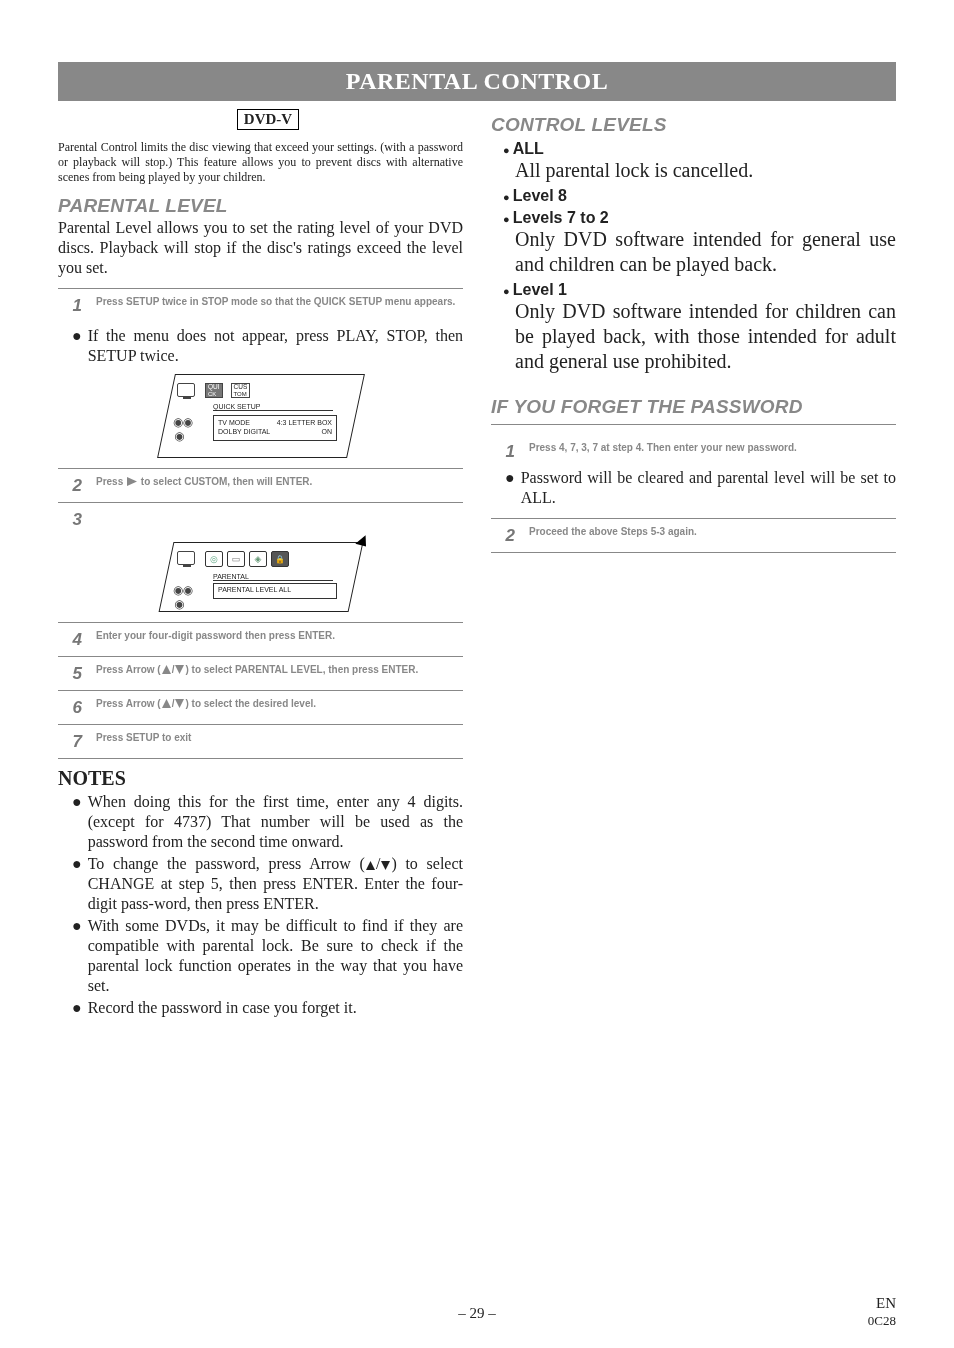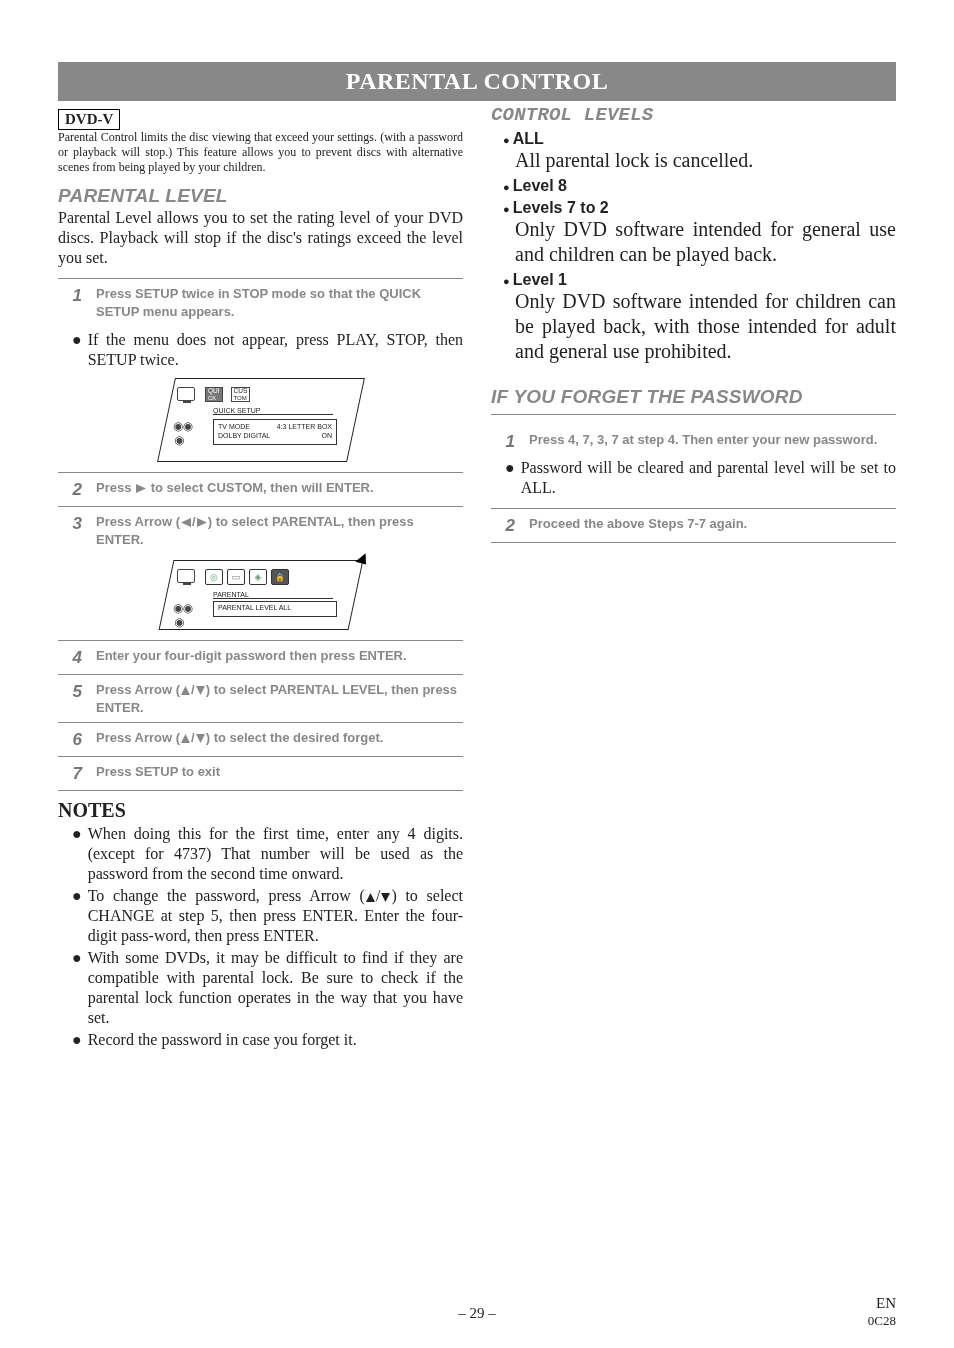--- a/index.html
+++ b/index.html
@@ -1,28 +1,28 @@
 <!DOCTYPE html>
 <html><head>
 <meta charset="utf-8">
 <style>
   * { margin: 0; padding: 0; box-sizing: border-box; }
   body { font-family: "Times New Roman", Times, serif; font-size: 15px; color: #222; background: #fff; width: 954px; height: 1348px; position: relative; padding: 62px 58px 28px 58px; }
   .banner { background: #888; color: #fff; font-family: "Times New Roman", serif; font-weight: bold; font-size: 24px; text-align: center; padding: 6px 0; margin-bottom: 8px; letter-spacing: 0.5px; }
-  .dvdv-row { display:flex; justify-content:flex-start; padding-right: 8px; margin-bottom: 0; }
+  .dvdv-row { display:flex; justify-content:center; padding-right: 8px; margin-bottom: 10px; }
   .dvdv-box { border: 1.5px solid #000; font-family: "Times New Roman", serif; font-weight: bold; font-size: 15px; padding: 1px 6px; }
   .cols { display: flex; gap: 28px; }
   .col { flex: 1 1 50%; }
   .intro { text-align: justify; font-size: 12px; line-height: 1.25; margin-bottom: 10px; }
   .subhead { font-family: Helvetica, Arial, sans-serif; font-weight: bold; font-style: italic; font-size: 19px; color: #888; margin-top: 4px; margin-bottom: 1px; letter-spacing: 0.2px; }
   .subdesc { font-size: 16px; line-height: 1.25; text-align: justify; margin-bottom: 10px; }
   .step { border-top: 1px solid #888; padding: 6px 0 6px 0; display: flex; gap: 14px; align-items: flex-start; }
   .step.last { border-bottom: 1px solid #888; }
   .step-num { font-family: Helvetica, Arial, sans-serif; font-weight: bold; font-style: italic; font-size: 17px; color: #777; width: 24px; text-align: right; padding-top: 1px; flex-shrink: 0; }
-  .step-text { font-family: Helvetica, Arial, sans-serif; font-weight: bold; color: #888; font-size: 13px; line-height: 1.35; flex: 1; }
+  .step-text { font-family: Helvetica, Arial, sans-serif; font-weight: bold; color: #888; font-size: 10px; line-height: 1.35; flex: 1; }
   .substep-wrap { margin: 4px 0 8px 38px; }
   .bullet-line { display: flex; gap: 6px; font-size: 16px; line-height: 1.25; text-align: justify; }
   .dot { flex-shrink: 0; }
   .notes-head { font-weight: bold; font-family: "Times New Roman", serif; font-size: 20px; margin-top: 8px; margin-bottom: 2px; }
   .notes-list { padding-left: 14px; }
   .notes-list .bullet-line { margin-bottom: 2px; }
   .indent-text { flex:1; text-align: justify; }
   
   .lvlhead { font-family: Helvetica, Arial, sans-serif; font-weight: bold; font-size: 16px; margin-left: 12px; margin-top: 4px; }
   .lvlhead::before { content: "● "; font-size: 11px; vertical-align: middle; }
@@ -117,27 +117,20 @@
       <div class="step-num">2</div>
       <div class="step-text">
         <span>Press </span><svg class="inline-svg-arrow" width="12" height="11">
             <polygon points="1,1 11,5.5 1,10" fill="#888"></polygon>
           </svg><span> to select CUSTOM, then will ENTER.</span>
       </div>
     </div>
 
     <div class="step">
       <div class="step-num">3</div>
-      <div class="step-text">
-        <span>Press Arrow (</span><svg class="inline-svg-arrow" width="12" height="11">
-            <polygon points="11,1 1,5.5 11,10" fill="#888"></polygon>
-          </svg><span>/</span><svg class="inline-svg-arrow" width="12" height="11">
-            <polygon points="1,1 11,5.5 1,10" fill="#888"></polygon>
-          </svg><span>) to select PARENTAL, then press ENTER.</span>
-      </div>
     </div>
 
     <div class="diagram-wrap">
       <div class="dia">
         <div class="parallelo" style="height:70px;">
           <div class="dia2-arrow"></div>
           <div class="inner">
             <div class="tvicon"></div>
             <div class="speakers">◉ ◉<br>&nbsp;◉</div>
             <div class="parental-icons">
@@ -169,21 +162,21 @@
       </div>
     </div>
 
     <div class="step">
       <div class="step-num">6</div>
       <div class="step-text">
         <span>Press Arrow (</span><svg class="inline-svg-arrow" width="11" height="11">
             <polygon points="5.5,1 10,10 1,10" fill="#888"></polygon>
           </svg><span>/</span><svg class="inline-svg-arrow" width="11" height="11">
             <polygon points="1,1 10,1 5.5,10" fill="#888"></polygon>
-          </svg><span>) to select the desired forget.</span>
+          </svg><span>) to select the desired level.</span>
       </div>
     </div>
 
     <div class="step last">
       <div class="step-num">7</div>
       <div class="step-text">Press SETUP to exit</div>
     </div>
 
     <div class="notes-head">NOTES</div>
     <div class="notes-list">
@@ -204,21 +197,21 @@
           <span class="indent-text">With some DVDs, it may be difficult to find if they are compatible with parental lock. Be sure to check if the parental lock function operates in the way that you have set.</span>
         </div>
       <div class="bullet-line">
           <span class="dot">●</span>
           <span class="indent-text">Record the password in case you forget it.</span>
         </div>
     </div>
   </div>
 
   <div class="col">
-    <div class="subhead" style="margin-top:-26px;font-family:Liberation Mono, monospace;">CONTROL LEVELS</div>
+    <div class="subhead" style="margin-top:-26px;">CONTROL LEVELS</div>
 
     <div class="lvlhead">ALL</div>
     <div class="lvldesc">All parental lock is cancelled.</div>
 
     <div class="lvlhead">Level 8</div>
 
     <div class="lvlhead">Levels 7 to 2</div>
     <div class="lvldesc">Only DVD software intended for general use and children can be played back.</div>
 
     <div class="lvlhead">Level 1</div>
@@ -233,21 +226,21 @@
     </div>
     <div style="margin-left:14px;">
       <div class="bullet-line">
         <span class="dot">●</span>
         <span class="indent-text">Password will be cleared and parental level will be set to ALL.</span>
       </div>
     </div>
     <div style="height:10px;"></div>
     <div class="step last" style="border-top:1px solid #888;">
       <div class="step-num">2</div>
-      <div class="step-text">Proceed the above Steps 7-7 again.</div>
+      <div class="step-text">Proceed the above Steps 5-3 again.</div>
     </div>
 
   </div>
 </div>
 
 <div class="footer">– 29 –</div>
 <div class="footer-right">
   <span>EN</span><br>
   <span style="font-size:13px;">0C28</span>
 </div>

